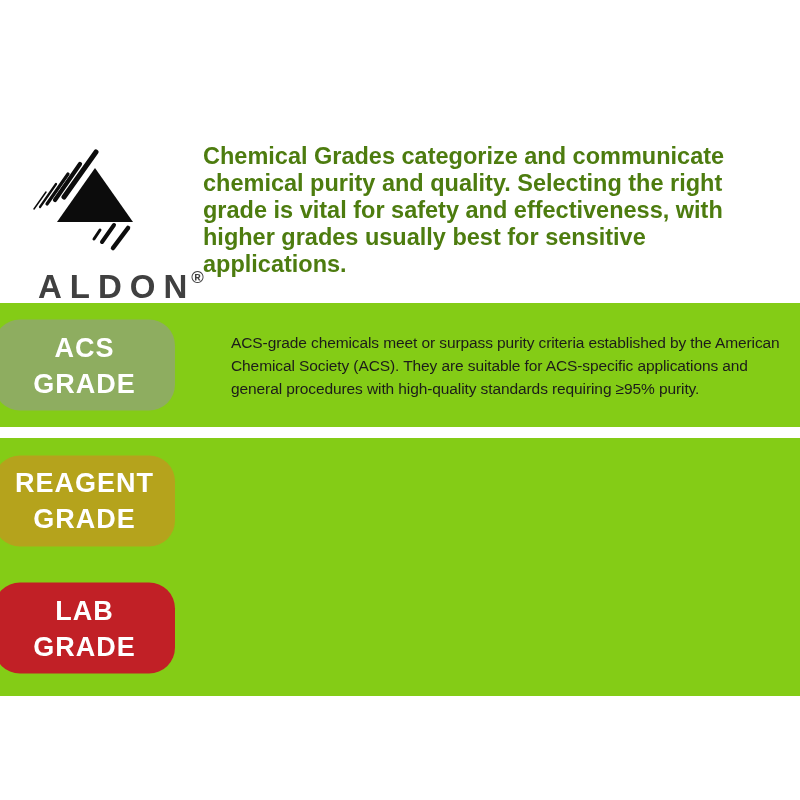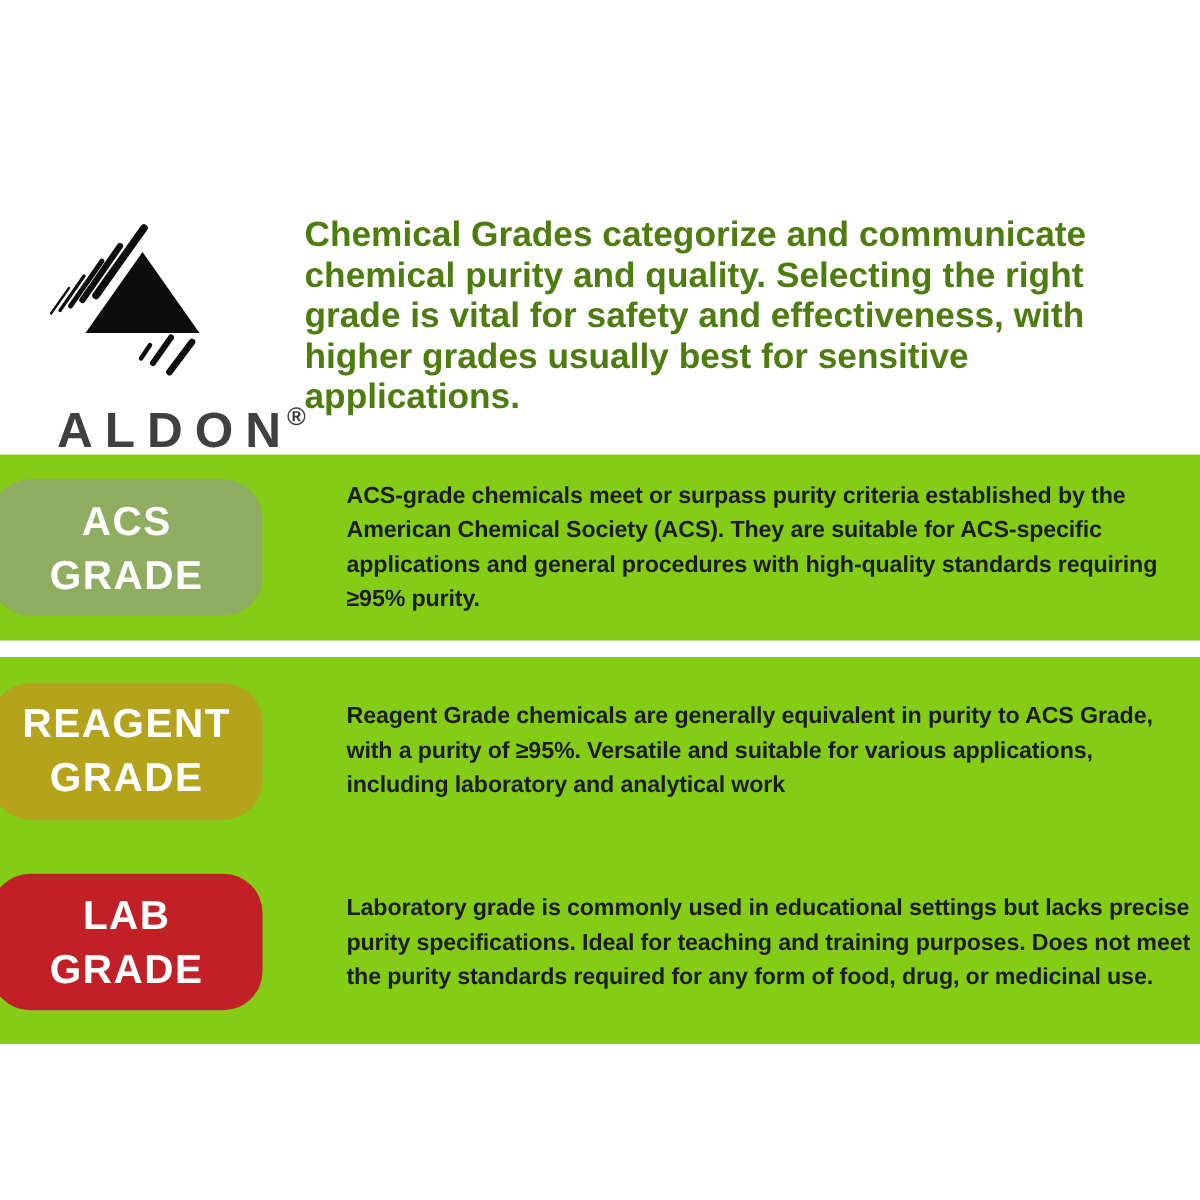--- a/index.html
+++ b/index.html
@@ -32,21 +32,21 @@
   .row-3 { top:560px; height:136px; }
   .badge {
     position:absolute; left:-6px; top:50%; transform:translateY(-50%);
     width:181px; height:91px; border-radius:26px;
     display:flex; flex-direction:column; justify-content:center;
     text-align:center; color:#ffffff; font-weight:bold;
     font-size:27px; line-height:36px; letter-spacing:1px;
   }
   .desc {
     margin:0 32px 0 203px; max-width:568px;
-    font-size:15.5px; line-height:23px; font-weight:bold;
+    font-size:15.5px; line-height:23px; font-weight:normal;
     color:#1c1c1a; letter-spacing:-0.1px;
   }
 </style>
 </head>
 <body>
 
 <div class="canvas">
 
   <div class="logo">
     <svg width="135" height="122" viewBox="0 0 135 122" xmlns="http://www.w3.org/2000/svg">
@@ -73,24 +73,22 @@
       <span>GRADE</span>
     </div>
     <p class="desc">ACS-grade chemicals meet or surpass purity criteria established by the American Chemical Society (ACS). They are suitable for ACS-specific applications and general procedures with high-quality standards requiring ≥95% purity.</p>
   </section>
 
   <section class="row row-2">
     <div class="badge" style="background: rgb(181, 163, 28);">
       <span>REAGENT</span>
       <span>GRADE</span>
     </div>
-    <p class="desc">Reagent Grade chemicals are generally equivalent in purity to ACS Grade, with a purity of ≥95%. Versatile and suitable for various applications, including laboratory and analytical work</p>
   </section>
 
   <section class="row row-3">
     <div class="badge" style="background: rgb(193, 32, 38);">
       <span>LAB</span>
       <span>GRADE</span>
     </div>
-    <p class="desc">Laboratory grade is commonly used in educational settings but lacks precise purity specifications. Ideal for teaching and training purposes. Does not meet the purity standards required for any form of food, drug, or medicinal use.</p>
   </section>
 
 </div>
 
 </body></html>

